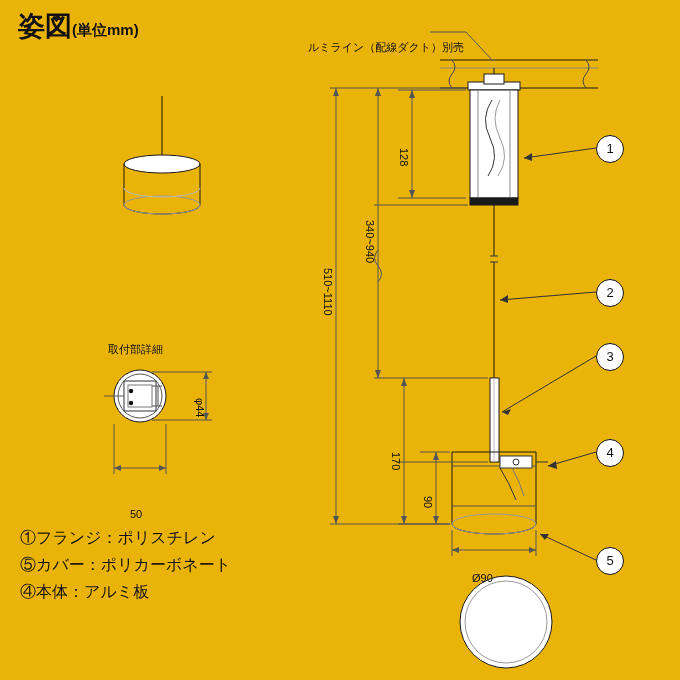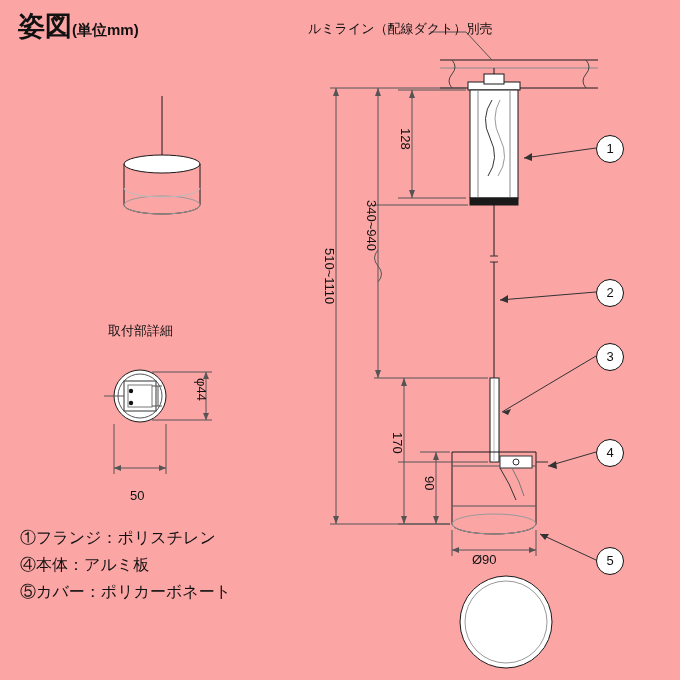--- a/index.html
+++ b/index.html
@@ -7,21 +7,21 @@
     padding: 0;
     background: #ffffff;
   }
   body {
     font-family: "Liberation Sans", sans-serif;
   }
   #page {
     position: relative;
     width: 680px;
     height: 680px;
-    background: #fca5a5;
+    background: #eab308;
     overflow: hidden;
   }
   svg.layer {
     position: absolute;
     left: 0; top: 0;
     width: 680px;
     height: 680px;
     pointer-events: none;
   }
   .title {
@@ -42,23 +42,24 @@
     position: absolute;
     left: 20px;
     top: 524px;
     font-size: 16px;
     line-height: 27px;
     color: #111;
   }
   .legend div { white-space: nowrap; }
   .lbl {
     position: absolute;
-    font-size: 13px;
+    font-size: 11px;
     color: #111;
     white-space: nowrap;
+    margin-top: 20px;
   }
   .vert {
     writing-mode: vertical-rl;
     text-orientation: mixed;
   }
   .callout-num {
     position: absolute;
     width: 26px;
     height: 26px;
     border: 1px solid #111;
@@ -232,17 +233,17 @@
   <div class="lbl" style="left:130px; top:488px;">50</div>
 
   <div class="callout-num" style="left:596px; top:135px;">1</div>
   <div class="callout-num" style="left:596px; top:279px;">2</div>
   <div class="callout-num" style="left:596px; top:343px;">3</div>
   <div class="callout-num" style="left:596px; top:439px;">4</div>
   <div class="callout-num" style="left:596px; top:547px;">5</div>
 
   <div class="legend">
     <div>①フランジ：ポリスチレン</div>
+    <div>⑤カバー：ポリカーボネート</div>
     <div>④本体：アルミ板</div>
-    <div>⑤カバー：ポリカーボネート</div>
   </div>
 
 </div>
 
 </body></html>

